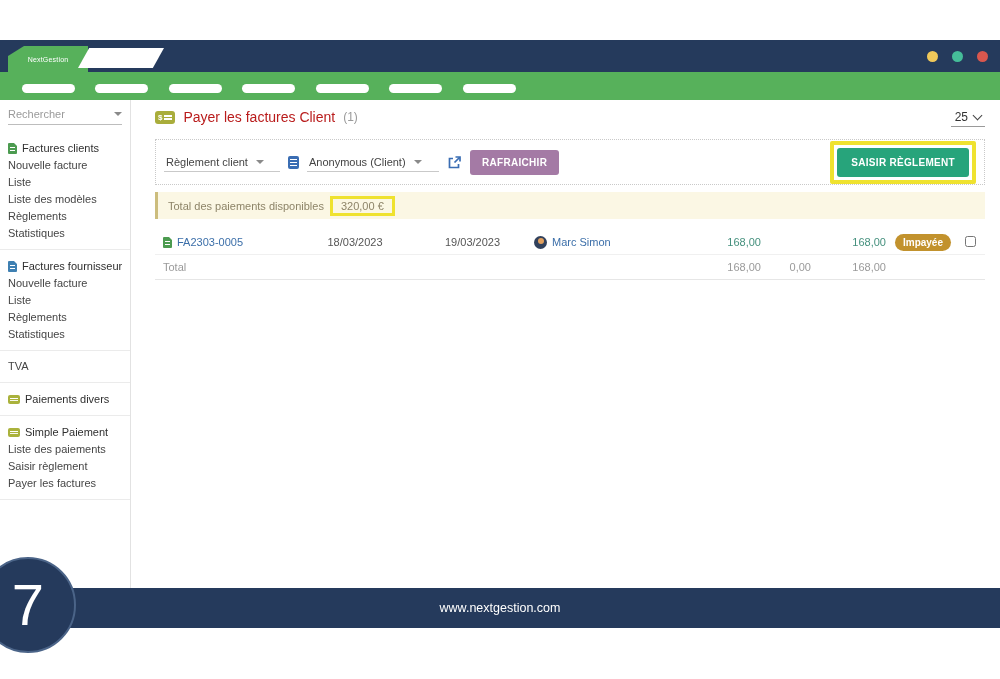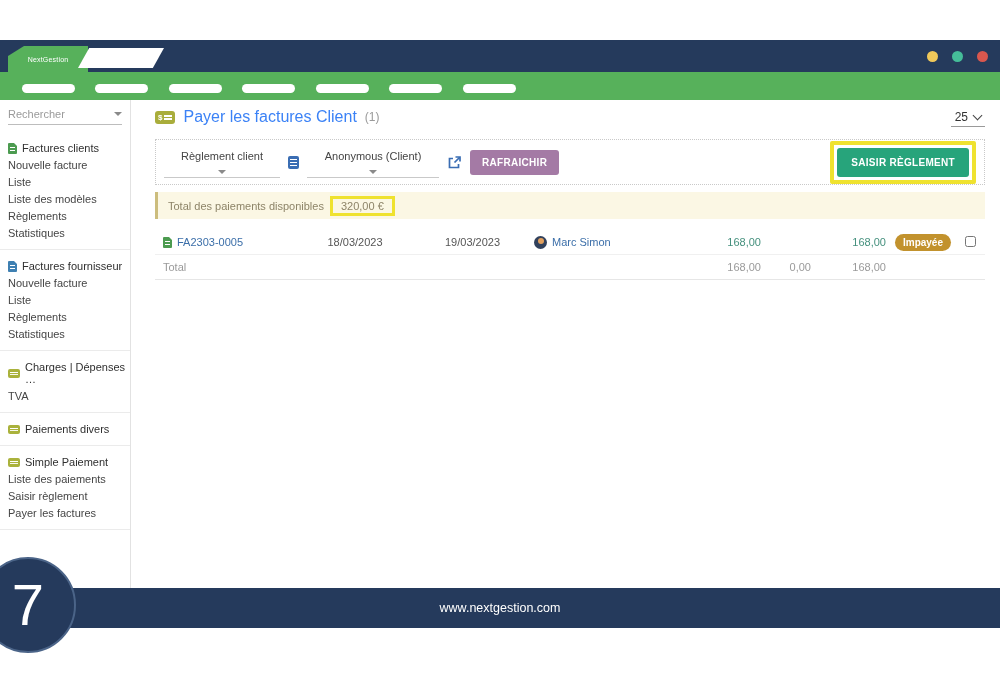--- a/index.html
+++ b/index.html
@@ -40,28 +40,28 @@
   .doc::after{content:'';position:absolute;left:2px;right:2px;top:4px;height:1px;background:#fff;box-shadow:0 3px 0 #fff;}
   .mini-money{width:12px;height:9px;background:#aab23c;border-radius:2px;position:relative;flex:0 0 auto;display:inline-block;}
   .mini-money::after{content:'';position:absolute;left:2px;right:2px;top:3px;height:1px;background:#fff;box-shadow:0 2px 0 rgba(255,255,255,.9);}
 
   
   .page-header{position:absolute;left:155px;top:104px;width:830px;height:26px;display:flex;align-items:center;justify-content:space-between;}
   .ph-left{display:flex;align-items:center;gap:8px;}
   .banknote{display:inline-flex;align-items:center;gap:2px;background:#a9ad3b;border-radius:3px;padding:3px 3px;}
   .banknote .bd{color:#fff;font-size:8px;font-weight:bold;font-style:normal;line-height:7px;}
   .banknote .bl{width:8px;height:5px;border-top:2px solid #fff;border-bottom:2px solid #fff;box-sizing:border-box;}
-  .page-title{color:#3b82f6;font-size:16px;}
+  .page-title{color:#b91c1c;font-size:14px;}
   .page-count{color:#9a9a9a;font-size:12px;}
   .page-size{display:flex;align-items:center;gap:6px;border-bottom:1px solid #9a9a9a;padding:2px 4px;cursor:pointer;}
   .page-size span{font-size:12px;color:#333;}
   .chev{width:6px;height:6px;border-right:1.6px solid #444;border-bottom:1.6px solid #444;transform:rotate(45deg);margin-top:-3px;}
 
   .toolbar{position:absolute;left:155px;top:139px;width:830px;height:46px;border:1px dotted #c9c9c9;box-sizing:border-box;display:flex;align-items:center;padding:0 8px;gap:8px;}
-  .selectish{display:flex;align-items:center;justify-content:flex-start;border-bottom:1px solid #c9c9c9;padding:3px 2px;gap:8px;cursor:pointer;flex-direction:column;}
+  .selectish{display:flex;align-items:center;justify-content:flex-start;border-bottom:1px solid #c9c9c9;padding:3px 2px;gap:8px;cursor:pointer;}
   .selectish .sv{font-size:11px;color:#444;}
   .w110{width:112px}.w130{width:128px}
   .book{width:11px;height:13px;background:#3a6db3;border-radius:2px;position:relative;flex:0 0 auto;}
   .book::after{content:'';position:absolute;left:2px;right:2px;top:3px;height:1px;background:#fff;box-shadow:0 3px 0 #fff,0 6px 0 #fff;}
   .extlink{width:15px;height:15px;flex:0 0 auto;cursor:pointer;}
   .btn{border:none;border-radius:3px;color:#fff;font-weight:bold;font-family:inherit;cursor:pointer;}
   .btn-refresh{background:#a47aa5;font-size:10px;padding:7px 12px;letter-spacing:.3px;}
   .spacer{flex:1;}
   .hl-box{border:4px solid #efe22f;border-radius:2px;padding:3px;background:#fff;}
   .btn-submit{background:#27a47b;font-size:10px;padding:9px 14px;letter-spacing:.3px;}
@@ -142,24 +142,20 @@
   <div class="sec-head">
     <span class="doc blue"></span>
     <span>Factures fournisseur</span>
   </div>
   <div class="sec-item">Nouvelle facture</div>
   <div class="sec-item">Liste</div>
   <div class="sec-item">Règlements</div>
   <div class="sec-item">Statistiques</div>
   <hr class="divider">
 
-  <div class="sec-head">
-    <span class="mini-money"></span>
-    <span>Charges | Dépenses …</span>
-  </div>
   <div class="sec-item">TVA</div>
   <hr class="divider">
 
   <div class="sec-head">
     <span class="mini-money"></span>
     <span>Paiements divers</span>
   </div>
   <hr class="divider">
 
   <div class="sec-head">

